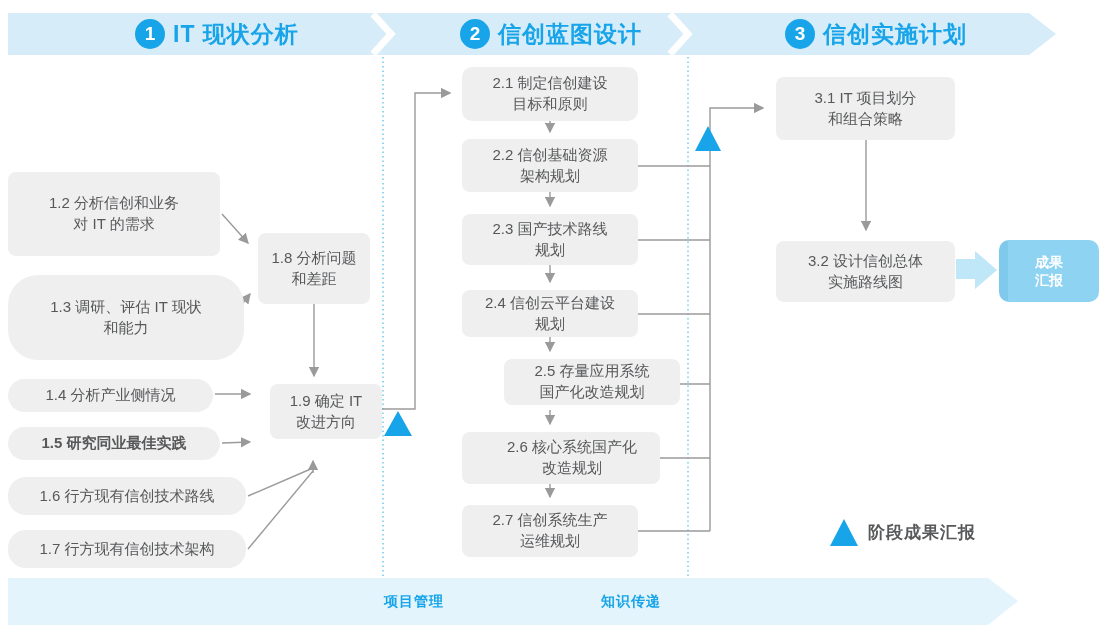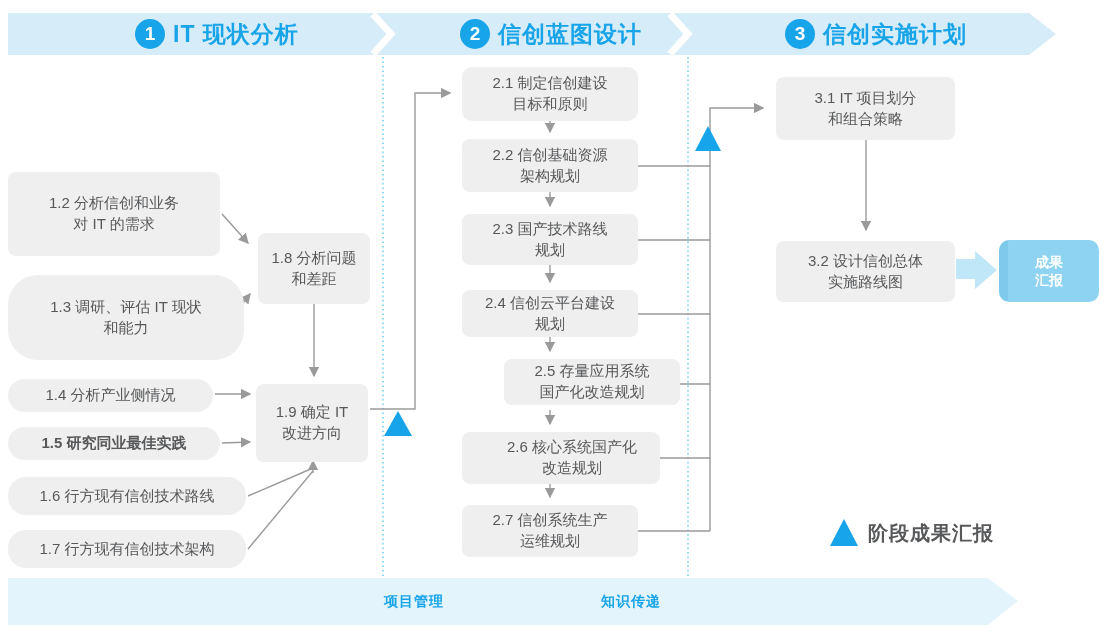--- a/index.html
+++ b/index.html
@@ -24,21 +24,21 @@
     width:30px;height:30px;border-radius:50%;background:#17A4E8;color:#ffffff;
     font-weight:bold;font-size:19px;display:flex;align-items:center;justify-content:center;
   }
   .phase .ptitle{color:#17A4E8;font-weight:bold;font-size:23px;letter-spacing:1px;}
   .footer-label{
     position:absolute;top:591px;width:90px;text-align:center;
     color:#17A4E8;font-weight:bold;font-size:14px;line-height:20px;letter-spacing:1px;
   }
   .legend-label{
     position:absolute;left:868px;top:522px;color:#57585A;
-    font-weight:bold;font-size:20px;line-height:22px;letter-spacing:1px;
+    font-weight:bold;font-size:17px;line-height:22px;letter-spacing:1px;
   }
 </style>
 </head>
 <body>
 
 <div class="stage">
 
   <svg class="layer" viewBox="0 0 1115 638">
     <defs>
       <marker id="arrowhead" viewBox="0 0 8 8" refX="7" refY="4" markerWidth="7.5" markerHeight="7.5" orient="auto">
@@ -104,21 +104,21 @@
   <div class="node" style="left:8px;top:172px;width:212px;height:84px;">1.2 分析信创和业务
 对 IT 的需求</div>
   <div class="node" style="left:8px;top:275px;width:236px;height:85px;border-radius:30px;">1.3 调研、评估 IT 现状
 和能力</div>
   <div class="node pill" style="left:8px;top:379px;width:205px;height:33px;">1.4 分析产业侧情况</div>
   <div class="node pill" style="left:8px;top:427px;width:212px;height:33px;font-weight:bold;">1.5 研究同业最佳实践</div>
   <div class="node pill" style="left:8px;top:477px;width:238px;height:38px;">1.6 行方现有信创技术路线</div>
   <div class="node pill" style="left:8px;top:530px;width:238px;height:38px;">1.7 行方现有信创技术架构</div>
   <div class="node" style="left:258px;top:233px;width:112px;height:71px;">1.8 分析问题
 和差距</div>
-  <div class="node" style="left:256px;top:384px;width:112px;height:78px;text-align:center;">1.9 确定 IT
+  <div class="node" style="left:270px;top:384px;width:112px;height:55px;text-align:center;">1.9 确定 IT
 改进方向</div>
 
   <div class="node" style="left:462px;top:67px;width:176px;height:54px;border-radius:10px;">2.1 制定信创建设
 目标和原则</div>
   <div class="node" style="left:462px;top:139px;width:176px;height:53px;">2.2 信创基础资源
 架构规划</div>
   <div class="node" style="left:462px;top:214px;width:176px;height:51px;">2.3 国产技术路线
 规划</div>
   <div class="node" style="left:462px;top:290px;width:176px;height:47px;">2.4 信创云平台建设
 规划</div>

